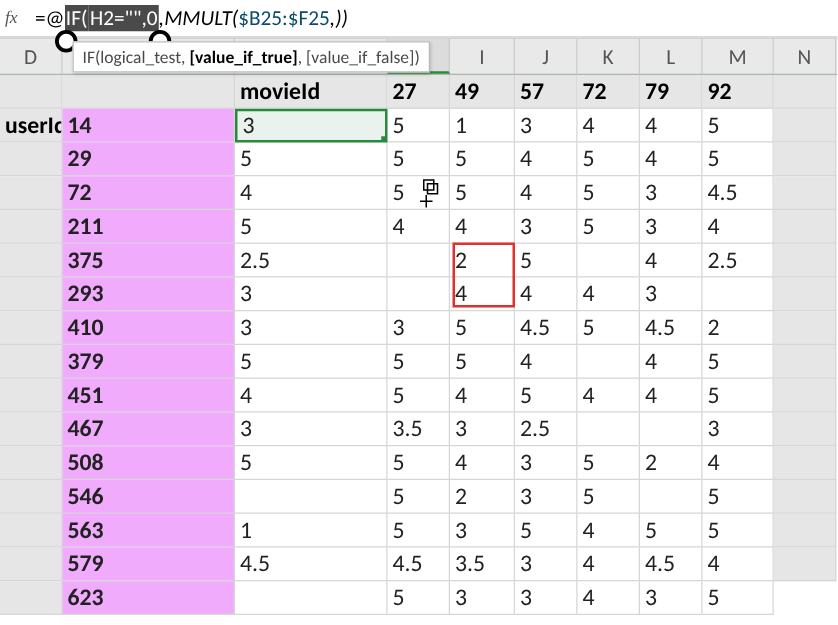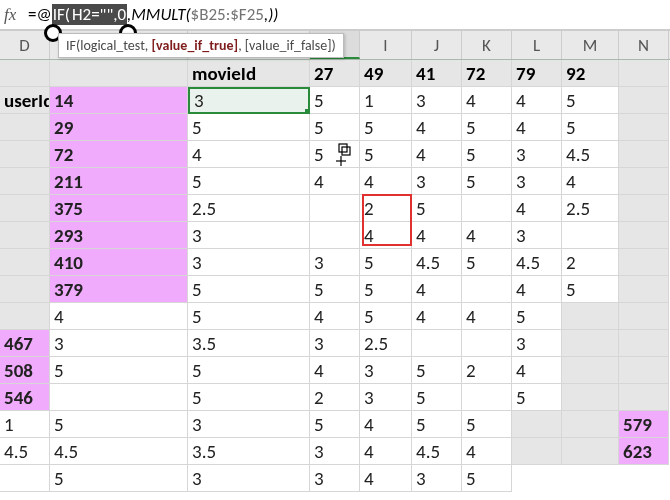--- a/index.html
+++ b/index.html
@@ -20,37 +20,37 @@
     height: 30px;
     border-bottom: 1px solid #ccc;
     background: #fff;
     padding-left: 4px;
   }
   .fx-label {
     font-style: italic;
     font-family: "Times New Roman", serif;
     color: #555;
     width: 24px;
-    font-size: 17px;
+    font-size: 14px;
   }
   .formula-text {
     font-size: 17px;
     display: flex;
     align-items: center;
   }
   .formula-text .eq { color:#000; }
   .formula-text .sel {
     color:#fff;
     background:#4a4a4a;
     border-radius:0;
     padding:0 1px;
   }
   .formula-text .sel-end { position:relative; }
   .formula-text .plain { color:#000;font-style:italic; }
-  .formula-text .ref1 { color:#737373; }
+  .formula-text .ref1 { color:#0c4a6e; }
   .formula-text .ref2 { color:#c02b8a; }
 
   
   .handle {
     position:absolute;
     width:18px; height:18px;
     border:3px solid #000;
     border-radius:50%;
     background:#fff;
   }
@@ -62,21 +62,21 @@
     position:absolute;
     left:58px; top:33px;
     background:#fff;
     border:1px solid #bbb;
     box-shadow:1px 1px 3px rgba(0,0,0,.2);
     font-size:14px;
     color:#4a4a4a;
     padding:3px 7px;
     z-index:10;
   }
-  .fn-tip .bold { font-weight:bold; color:#7f1d1d;text-align:center; }
+  .fn-tip .bold { font-weight:bold; color:#000000;text-align:center; }
 
   
   .col-headers {
     display:grid;
     grid-template-columns: 50px 138px 122px 50px 52px 50px 50px 50px 57px 50px;
     height:30px;
     background:#e9e9e9;
     border-top:1px solid #ccc;
     border-bottom:1px solid #a9b8a9;
   }
@@ -187,21 +187,21 @@
   <div class="col-h">M</div>
   <div class="col-h">N</div>
 </div>
 
 <div class="grid" id="grid">
     <div class="cell empty-grey"></div>
     <div class="cell empty-grey"></div>
     <div class="cell header-like">movieId</div>
     <div class="cell header-like">27</div>
     <div class="cell header-like">49</div>
-    <div class="cell header-like">41</div>
+    <div class="cell header-like">57</div>
     <div class="cell header-like">72</div>
     <div class="cell header-like">79</div>
     <div class="cell header-like">92</div>
     <div class="cell empty-grey"></div>
     <div class="cell header-like">userId</div>
     <div class="cell row-head">14</div>
     <div class="cell active">3</div>
     <div class="cell ">5</div>
     <div class="cell ">1</div>
     <div class="cell ">3</div>
@@ -273,20 +273,21 @@
     <div class="cell row-head">379</div>
     <div class="cell ">5</div>
     <div class="cell ">5</div>
     <div class="cell ">5</div>
     <div class="cell ">4</div>
     <div class="cell "></div>
     <div class="cell ">4</div>
     <div class="cell ">5</div>
     <div class="cell empty-grey"></div>
     <div class="cell empty-grey"></div>
+    <div class="cell row-head">451</div>
     <div class="cell ">4</div>
     <div class="cell ">5</div>
     <div class="cell ">4</div>
     <div class="cell ">5</div>
     <div class="cell ">4</div>
     <div class="cell ">4</div>
     <div class="cell ">5</div>
     <div class="cell empty-grey"></div>
     <div class="cell empty-grey"></div>
     <div class="cell row-head">467</div>
@@ -312,20 +313,21 @@
     <div class="cell row-head">546</div>
     <div class="cell "></div>
     <div class="cell ">5</div>
     <div class="cell ">2</div>
     <div class="cell ">3</div>
     <div class="cell ">5</div>
     <div class="cell "></div>
     <div class="cell ">5</div>
     <div class="cell empty-grey"></div>
     <div class="cell empty-grey"></div>
+    <div class="cell row-head">563</div>
     <div class="cell ">1</div>
     <div class="cell ">5</div>
     <div class="cell ">3</div>
     <div class="cell ">5</div>
     <div class="cell ">4</div>
     <div class="cell ">5</div>
     <div class="cell ">5</div>
     <div class="cell empty-grey"></div>
     <div class="cell empty-grey"></div>
     <div class="cell row-head">579</div>

